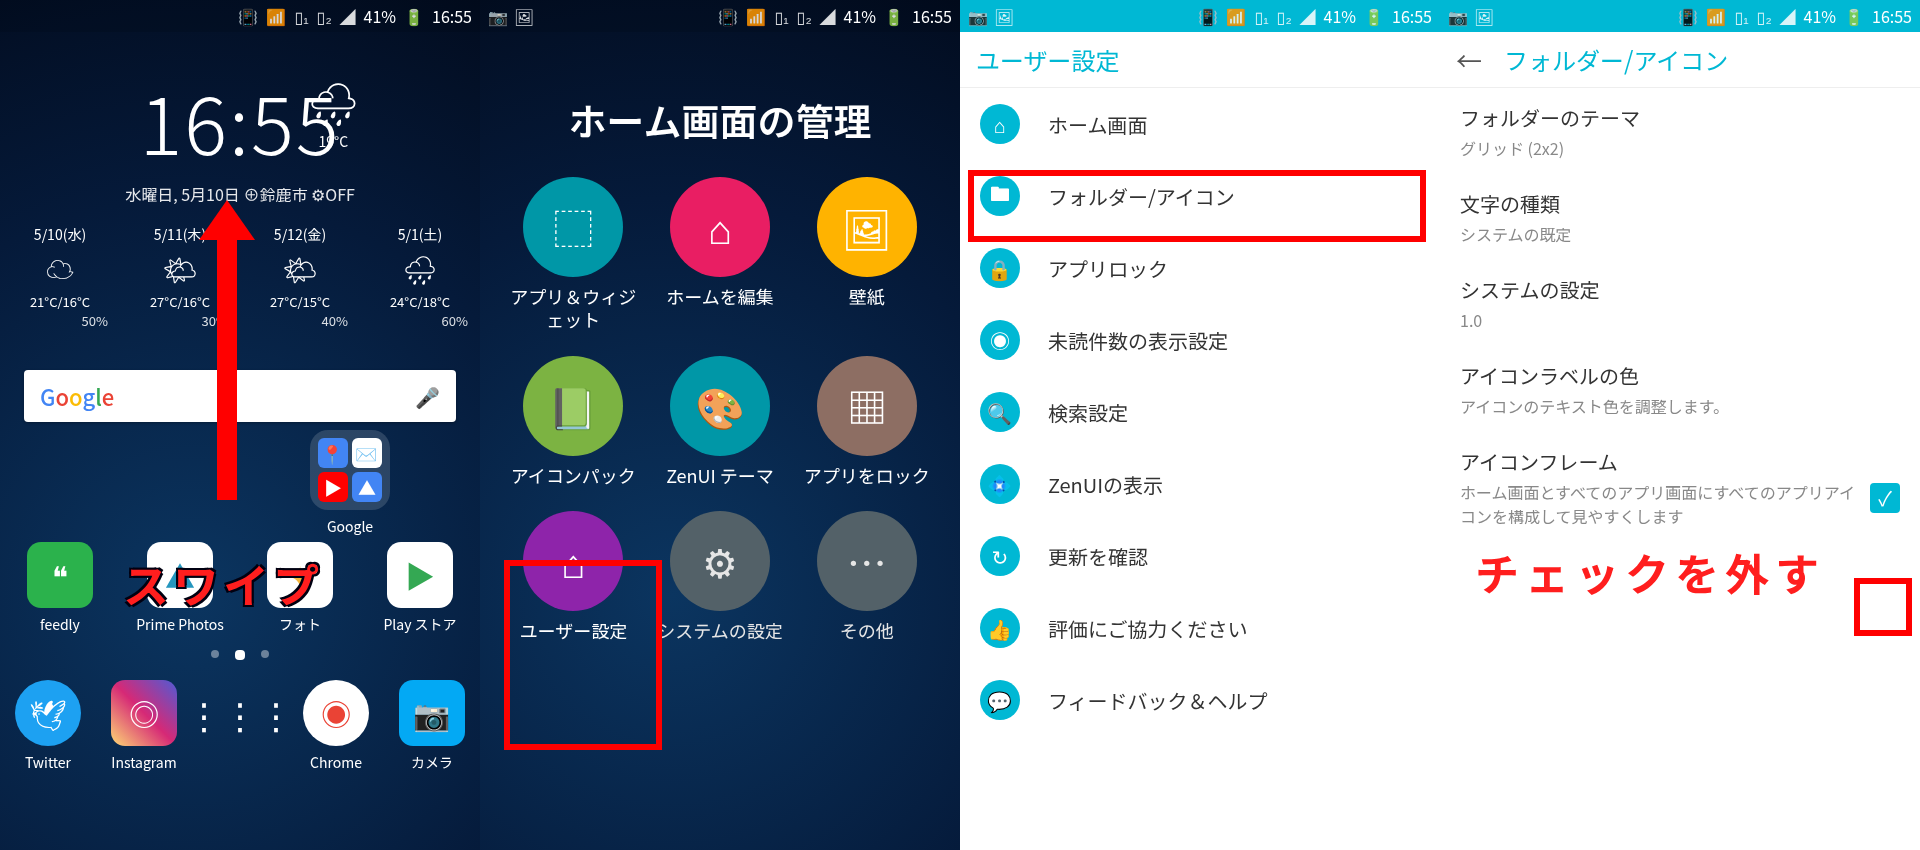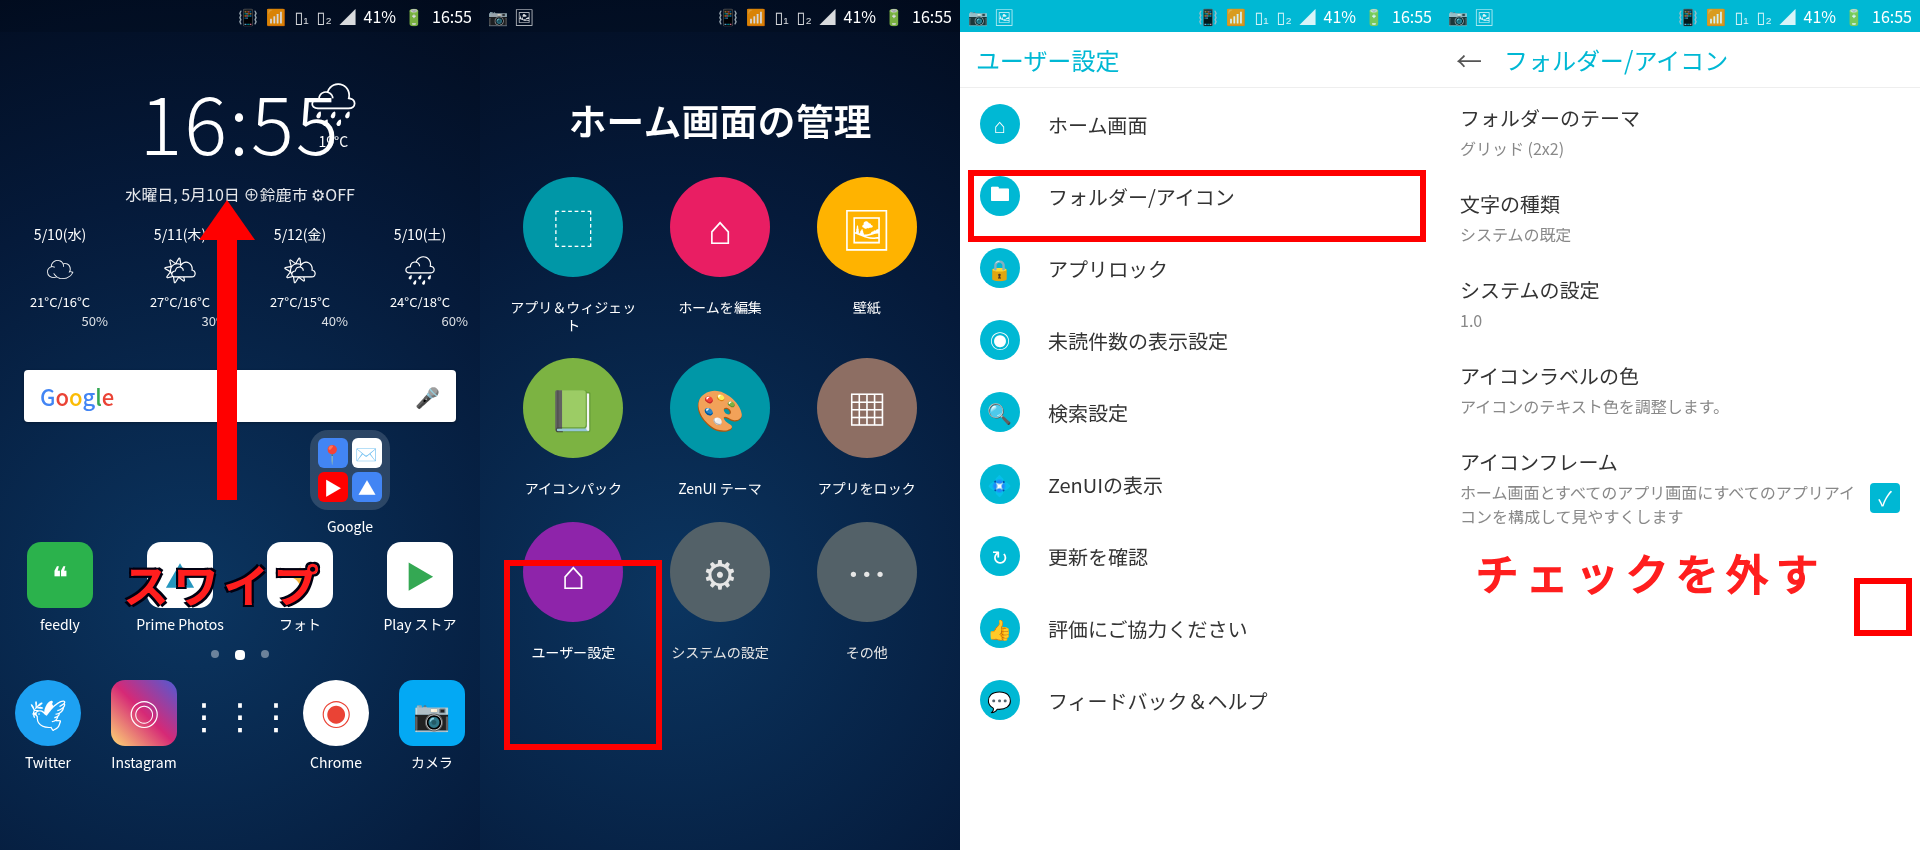--- a/index.html
+++ b/index.html
@@ -54,21 +54,21 @@
 .arrow { position:absolute; left:206px; top:200px; width:42px; height:300px; }
 .arrow .head { width:0; height:0; border-left:28px solid transparent; border-right:28px solid transparent; border-bottom:40px solid #f00; margin-left:-7px; }
 .arrow .shaft { width:20px; height:260px; background:#f00; margin:0 auto; }
 .note { position:absolute; left:80px; top:550px; font-size:46px; font-weight:700; color:#ff1e1e; text-shadow:2px 2px 0 #001,-2px -2px 0 #001,2px -2px 0 #001,-2px 2px 0 #001; letter-spacing:4px;margin-left:43px; }
 
 
 .title2 { text-align:center; font-size:38px; font-weight:600; margin-top:60px; }
 .mgrid { display:grid; grid-template-columns:repeat(3,1fr); gap:24px 8px; padding:30px 24px; }
 .big-app { text-align:center; }
 .big-app .bubble { width:100px; height:100px; border-radius:50px; margin:0 auto; display:flex; align-items:center; justify-content:center; font-size:40px; color:#fff; }
-.big-app .lbl { font-size:14px; margin-top:21px; line-height:1.3; }
+.big-app .lbl { font-size:18px; margin-top:8px; line-height:1.3; }
 .redbox { border:6px solid #f00; position:absolute; }
 .rb2 { left:24px; top:560px; width:158px; height:190px; }
 
 
 .setbar { height:56px; display:flex; align-items:center; padding:0 16px; font-size:24px; color:#00b8d4; font-weight:400; border-bottom:1px solid #eee; }
 .setbar .back { font-size:26px; margin-right:22px; color:#555; }
 .setlist { }
 .setitem { display:flex; align-items:center; height:72px; padding:0 20px; font-size:20px; color:#333; }
 .setitem .sic { width:40px; height:40px; border-radius:20px; background:#00b8d4; color:#fff; display:flex; align-items:center; justify-content:center; font-size:20px; margin-right:28px; }
 .rb3 { left:8px; top:170px; width:458px; height:72px; }
@@ -129,21 +129,21 @@
         <div class="t">27°C/16°C</div>
         <div class="p">30%</div>
       </div>
     <div class="wday">
         <div class="d">5/12(金)</div>
         <div class="wi">🌤</div>
         <div class="t">27°C/15°C</div>
         <div class="p">40%</div>
       </div>
     <div class="wday">
-        <div class="d">5/10(土)</div>
+        <div class="d">5/1(土)</div>
         <div class="wi">🌧</div>
         <div class="t">24°C/18°C</div>
         <div class="p">60%</div>
       </div>
   </div>
 
   <div class="search-bar">
     <span class="g google-word"><span>G</span><span>o</span><span>o</span><span>g</span><span>l</span><span>e</span></span>
     <span class="mic">🎤</span>
   </div>

